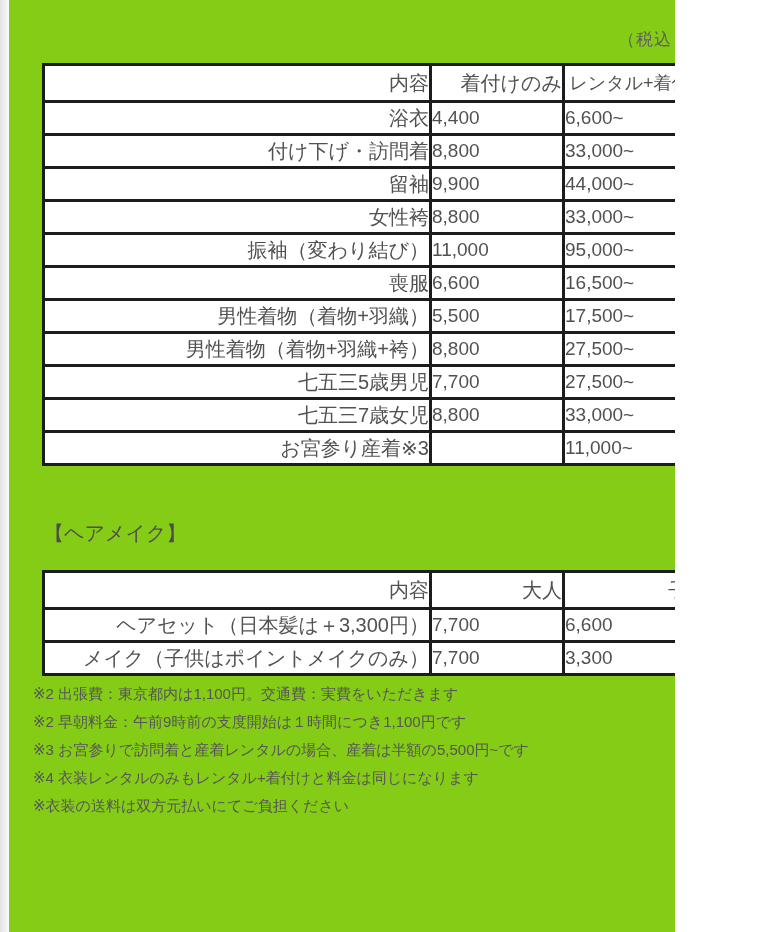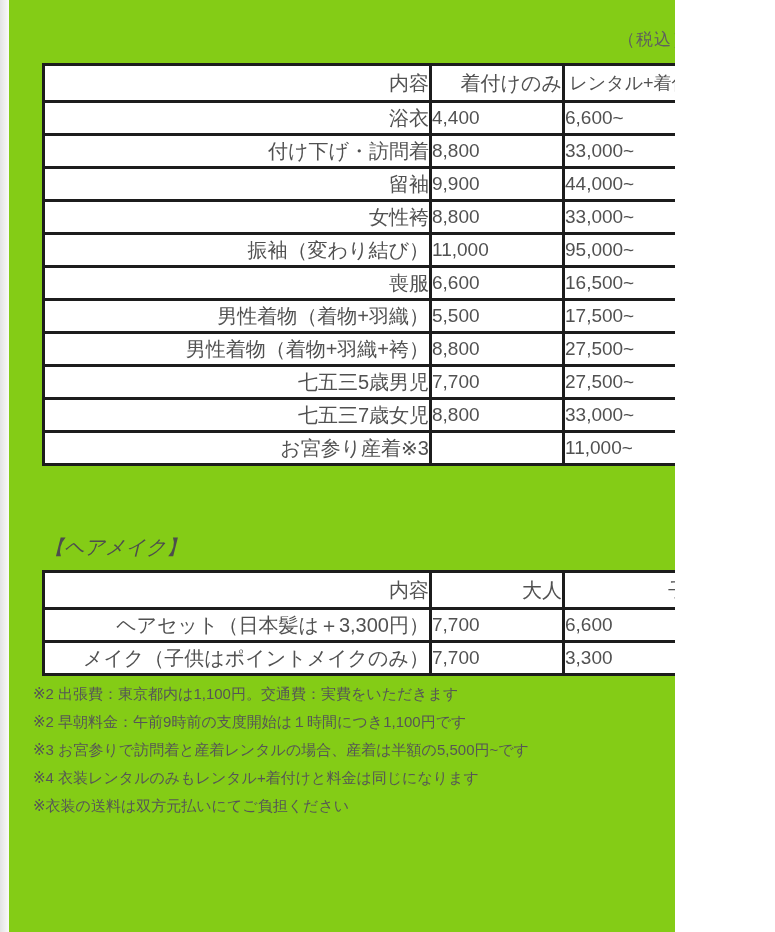--- a/index.html
+++ b/index.html
@@ -55,22 +55,22 @@
     text-align:right;
     padding-left:7px;
     margin-top:24px;
   }
   .price-table td.num {
     font-size:19px;
     text-align:left;
     margin-top:23px;
   }
   .section-title {
-    position:absolute; top:534px; left:44px;
-    font-size:20px; color:#4d4d4d;font-style:italic;
+    position:absolute; top:520px; left:44px;
+    font-size:20px; color:#4d4d4d;
   }
   .footnotes {
     position:absolute; top:686px; left:33px; width:700px;
   }
   .footnote {
     font-size:15px;
     color:#565656;
     line-height:16px;
     margin-bottom:12px;
     white-space:nowrap;

